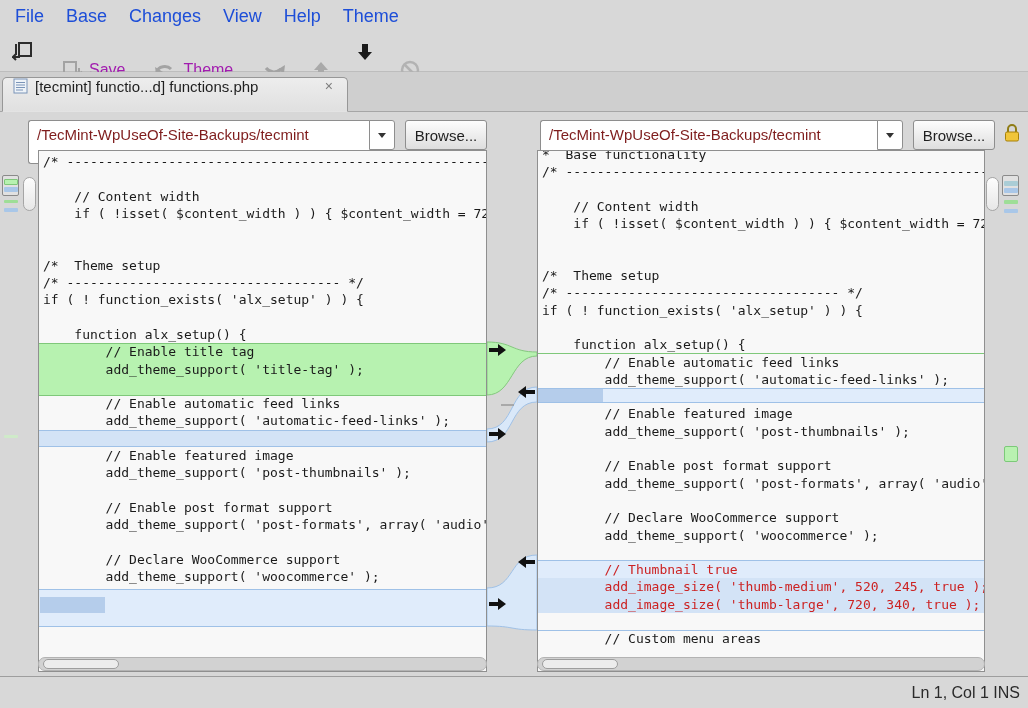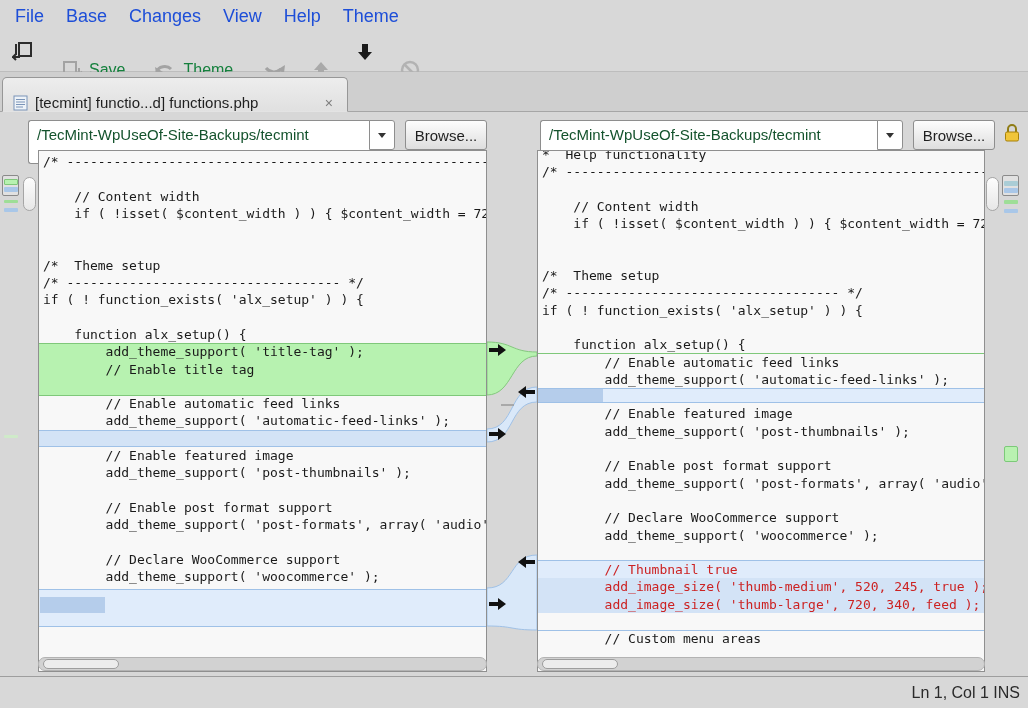--- a/index.html
+++ b/index.html
@@ -6,31 +6,31 @@
   html,body { width:1028px; height:708px; overflow:hidden; }
   body { font-family:"Liberation Sans", sans-serif; background:var(--window_bg); color:#2b2b2b; position:relative; }
 
   
   .menubar { position:absolute; left:0; top:0; width:1028px; height:32px; background:var(--chrome_bg); display:flex; align-items:center; padding-left:4px; }
   .menu-item { font-size:18px; color:#1d4ed8; padding:5px 11px; cursor:default; }
 
   
   .toolbar { position:absolute; left:0; top:32px; width:1028px; height:40px; background:var(--chrome_bg); display:flex; align-items:center; border-bottom:1px solid #bdbdbd; }
   .tbtn { display:flex; align-items:center; gap:6px; font-size:16px; padding:4px 6px; }
-  .tbtn.disabled { color:#15803d;margin-top:36px; }
+  .tbtn.disabled { color:#a21caf;margin-top:36px; }
   .tlabel { font-size:16px; }
 
   
   .tabbar { position:absolute; left:0; top:72px; width:1028px; height:40px; background:#cfcfcf; border-bottom:1px solid #a6a6a6; }
-  .tab { position:absolute; left:2px; bottom:-1px; width:346px; height:35px; background:linear-gradient(#ededed,#e0e0e0); border:1px solid #979797; border-bottom:1px solid #e3e3e3; border-radius:5px 5px 0 0; display:flex; align-items:flex-end; padding:0 10px; }
+  .tab { position:absolute; left:2px; bottom:-1px; width:346px; height:35px; background:linear-gradient(#ededed,#e0e0e0); border:1px solid #979797; border-bottom:1px solid #e3e3e3; border-radius:5px 5px 0 0; display:flex; align-items:flex-start; padding:0 10px; }
   .tab-title { font-size:15px; color:#1f1f1f; flex:1; margin-left:7px; white-space:nowrap; overflow:hidden; }
   .tab-close { color:#7d7d7d; font-size:14px; padding:0 4px; }
 
   
-  .combo-entry { position:absolute; top:120px; height:44px; background:#ffffff; border:1px solid #8e8e8e; border-right:none; border-radius:3px 0 0 3px; font-size:15px; color:#14532d; padding:5px 0 0 8px; white-space:nowrap; overflow:hidden; }
+  .combo-entry { position:absolute; top:120px; height:44px; background:#ffffff; border:1px solid #8e8e8e; border-right:none; border-radius:3px 0 0 3px; font-size:15px; color:#7f1d1d; padding:5px 0 0 8px; white-space:nowrap; overflow:hidden; }
   .combo-arrow { position:absolute; top:120px; height:30px; width:26px; background:#ffffff; border:1px solid #8e8e8e; border-radius:0 3px 3px 0; display:flex; align-items:center; justify-content:center; }
   .combo-arrow::after { content:""; border:4px solid transparent; border-top:5px solid #333; margin-top:4px; }
   .btn { position:absolute; top:120px; height:30px; background:linear-gradient(#fdfdfd,#dedede); border:1px solid #8e8e8e; border-radius:3px; font-size:15px; color:#1f1f1f; display:flex; align-items:center; justify-content:center; }
 
   
   .pane { position:absolute; top:150px; height:522px; background:var(--pane_bg); border:1px solid #8f8f8f; overflow:hidden; }
   .pane-left  { left:38px;  width:449px; }
   .pane-right { left:537px; width:448px; }
   .code { font-family:"DejaVu Sans Mono","Liberation Mono",monospace; font-size:13px; color:var(--code_text); position:relative; }
   .code-left  { padding-top:2px; }
@@ -180,22 +180,22 @@
       <div class="cl"></div>
       <div class="cl">    // Content width</div>
       <div class="cl">    if ( !isset( $content_width ) ) { $content_width = 720; }</div>
       <div class="cl"></div>
       <div class="cl"></div>
       <div class="cl">/*  Theme setup</div>
       <div class="cl">/* ----------------------------------- */</div>
       <div class="cl">if ( ! function_exists( 'alx_setup' ) ) {</div>
       <div class="cl"></div>
       <div class="cl">    function alx_setup() {</div>
+      <div class="cl ins">        // Enable title tag</div>
       <div class="cl ins">        add_theme_support( 'title-tag' );</div>
-      <div class="cl ins">        // Enable title tag</div>
       <div class="cl ins"></div>
       <div class="cl">        // Enable automatic feed links</div>
       <div class="cl">        add_theme_support( 'automatic-feed-links' );</div>
       <div class="cl chg-thin"></div>
       <div class="cl">        // Enable featured image</div>
       <div class="cl">        add_theme_support( 'post-thumbnails' );</div>
       <div class="cl"></div>
       <div class="cl">        // Enable post format support</div>
       <div class="cl">        add_theme_support( 'post-formats', array( 'audio', 'video' ) );</div>
       <div class="cl"></div>
@@ -224,21 +224,21 @@
     <path d="M2,198 h9 v-4 l8,6 l-8,6 v-4 h-9 z" fill="#111"></path>
     <path d="M2,282 h9 v-4 l8,6 l-8,6 v-4 h-9 z" fill="#111"></path>
     <path d="M2,452 h9 v-4 l8,6 l-8,6 v-4 h-9 z" fill="#111"></path>
     <path d="M48,240 h-9 v-4 l-8,6 l8,6 v-4 h9 z" fill="#111"></path>
     <path d="M48,410 h-9 v-4 l-8,6 l8,6 v-4 h9 z" fill="#111"></path>
   </svg>
 </div>
 
 <div class="pane pane-right">
   <div class="code code-right">
-      <div class="cl">*  Help functionality</div>
+      <div class="cl">*  Base functionality</div>
       <div class="cl">/* ------------------------------------------------------------------------------</div>
       <div class="cl"></div>
       <div class="cl">    // Content width</div>
       <div class="cl">    if ( !isset( $content_width ) ) { $content_width = 720; }</div>
       <div class="cl"></div>
       <div class="cl"></div>
       <div class="cl">/*  Theme setup</div>
       <div class="cl">/* ----------------------------------- */</div>
       <div class="cl">if ( ! function_exists( 'alx_setup' ) ) {</div>
       <div class="cl"></div>
@@ -250,21 +250,21 @@
       <div class="cl">        add_theme_support( 'post-thumbnails' );</div>
       <div class="cl"></div>
       <div class="cl">        // Enable post format support</div>
       <div class="cl">        add_theme_support( 'post-formats', array( 'audio', 'video' ) );</div>
       <div class="cl"></div>
       <div class="cl">        // Declare WooCommerce support</div>
       <div class="cl">        add_theme_support( 'woocommerce' );</div>
       <div class="cl"></div>
       <div class="cl chgA fg">        // Thumbnail true</div>
       <div class="cl chgB fg">        add_image_size( 'thumb-medium', 520, 245, true );</div>
-      <div class="cl chgB fg">        add_image_size( 'thumb-large', 720, 340, feed );</div>
+      <div class="cl chgB fg">        add_image_size( 'thumb-large', 720, 340, true );</div>
       <div class="cl"></div>
       <div class="cl">        // Custom menu areas</div>
     </div>
 
   <div class="ov" style="left:0; top:202px; width:100%; height:1px; background:var(--inserted_border);"></div>
 
   <div class="ov" style="left:0; top:237px; width:100%; height:15px; background:var(--changed_bg_comment); border-top:1px solid var(--changed_border); border-bottom:1px solid var(--changed_border);"></div>
   <div class="ov" style="left:0; top:238px; width:65px; height:13px; background:var(--changed_bg_dark);"></div>
 
   <div class="ov" style="left:0; top:409px; width:100%; height:1px; background:var(--changed_border);"></div>

